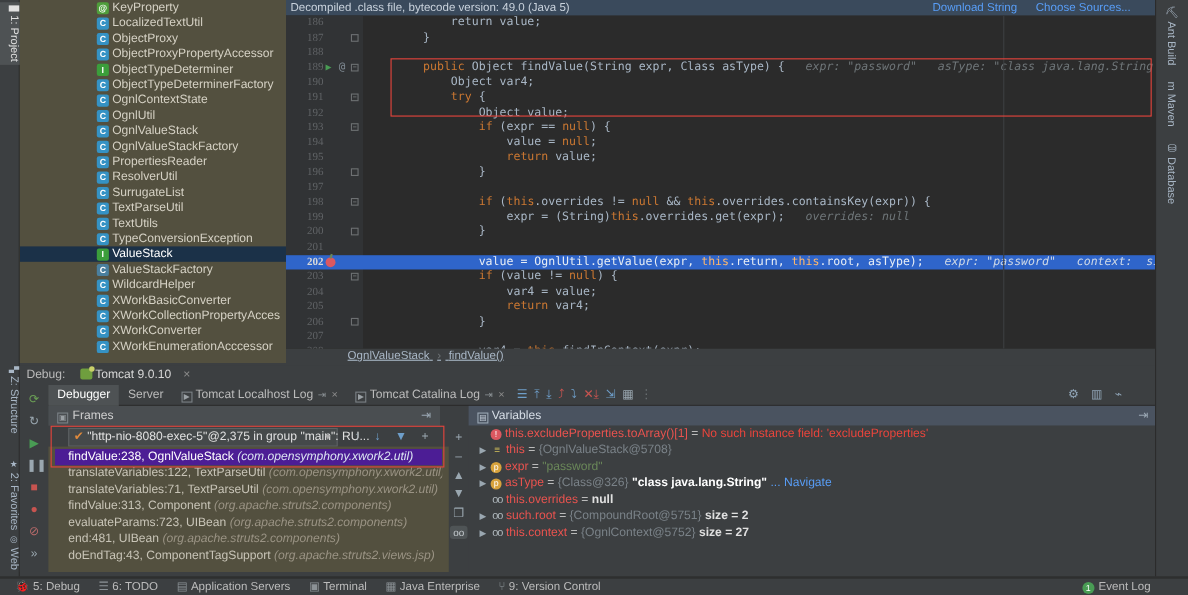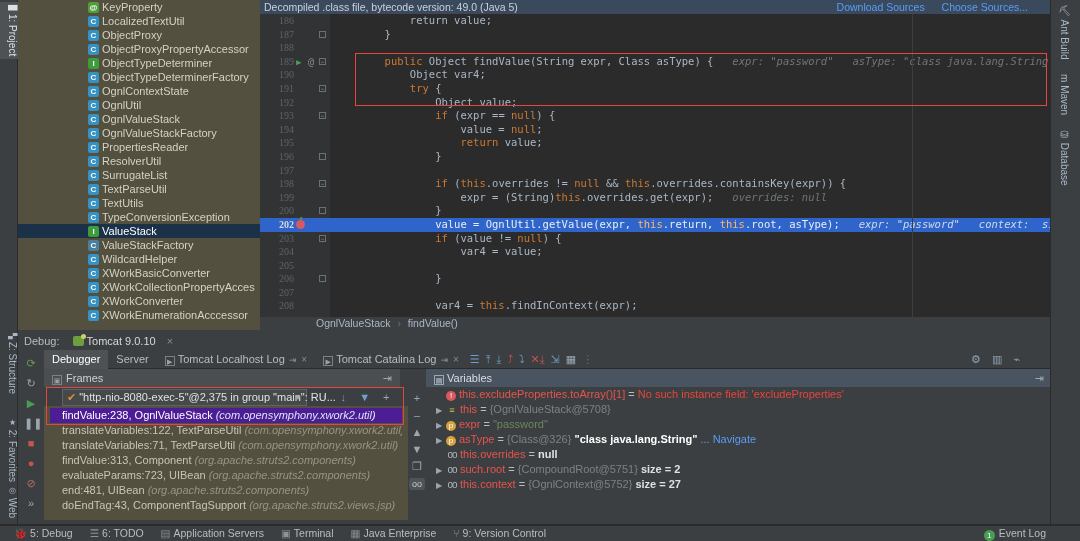--- a/index.html
+++ b/index.html
@@ -108,21 +108,21 @@
   }
   .redbox {
     position: absolute; left: 95px; top: 39px; width: 692px; height: 53px;
     border: 1px solid #e8453c;
   }
   .rightmargin { position: absolute; left: 652px; top: 0; width: 1px; height: 303px; background: #3c3f41; }
 
   .breadcrumb {
     position: absolute; left: 0; bottom: 0; width: 790px; height: 13px;
     background: #3c3f41; color: #a9b7c6; font-size: 10.5px; line-height: 13px;
-    padding-left: 56px; white-space: nowrap;
+    padding-left: 56px; white-space: nowrap; text-decoration: underline;
   }
   .bcsep { color: #6d7275; padding: 0 4px; }
 
   
   .rstrip {
     position: absolute; right: 0; top: 0; width: 30px; height: 541px;
     background: #3c3f41; border-left: 1px solid #2b2b2b;
   }
   .rtab {
     writing-mode: vertical-rl; font-size: 10px; color: #a9b7c6;
@@ -303,21 +303,21 @@
       <div class="tnode"><span class="tbadge c">C</span><span>XWorkBasicConverter</span></div>
       <div class="tnode"><span class="tbadge c">C</span><span>XWorkCollectionPropertyAcces</span></div>
       <div class="tnode"><span class="tbadge c">C</span><span>XWorkConverter</span></div>
       <div class="tnode"><span class="tbadge c">C</span><span>XWorkEnumerationAcccessor</span></div>
     </div>
 
   <div class="editor">
     <div class="notifbar">
       <span>Decompiled .class file, bytecode version: 49.0 (Java 5)</span>
       <span class="notif-actions">
-        <a href="#">Download Sources</a>
+        <a href="#">Download String</a>
         <a href="#">Choose Sources...</a>
       </span>
     </div>
 
     <div class="codearea">
       <div class="gutter"></div>
       <div class="codelines" id="codelines">
           <div class="cl">
             <span class="ln">186</span>
             <span class="code"><span class="plain">            </span><span class="plain">return value;</span></span>
@@ -380,36 +380,41 @@
           </div>
           <div class="cl">
             <span class="ln">199</span>
             <span class="code"><span class="plain">                    expr = (</span><span class="plain">String</span><span class="plain">)</span><span class="kw">this</span><span class="plain">.overrides.get(expr);</span><span class="hint">   overrides: null</span></span>
           </div>
           <div class="cl">
             <span class="ln">200</span>
             <span class="fold"></span>
             <span class="code"><span class="plain">                }</span></span>
           </div>
+          <div class="cl">
+            <span class="ln">201</span>
+            <span class="code"></span>
+          </div>
           <div class="cl cur">
             <span class="ln">202</span>
             <span class="bp"></span>
             <span class="code"><span class="plain">                value = OgnlUtil.getValue(expr, </span><span class="kw">this</span><span class="plain">.return, </span><span class="kw">this</span><span class="plain">.root, asType);</span><span class="hint">   expr: "password"   context:  size = 27   root:  size = 2   asType</span></span>
           </div>
           <div class="cl">
             <span class="ln">203</span>
             <span class="fold">−</span>
             <span class="code"><span class="plain">                </span><span class="kw">if</span><span class="plain"> (value != </span><span class="kw">null</span><span class="plain">) {</span></span>
           </div>
           <div class="cl">
             <span class="ln">204</span>
             <span class="code"><span class="plain">                    var4 = value;</span></span>
           </div>
           <div class="cl">
             <span class="ln">205</span>
+            <span class="code"><span class="plain">                    </span><span class="kw">return</span><span class="plain"> var4;</span></span>
           </div>
           <div class="cl">
             <span class="ln">206</span>
             <span class="fold"></span>
             <span class="code"><span class="plain">                }</span></span>
           </div>
           <div class="cl">
             <span class="ln">207</span>
             <span class="code"></span>
           </div>

